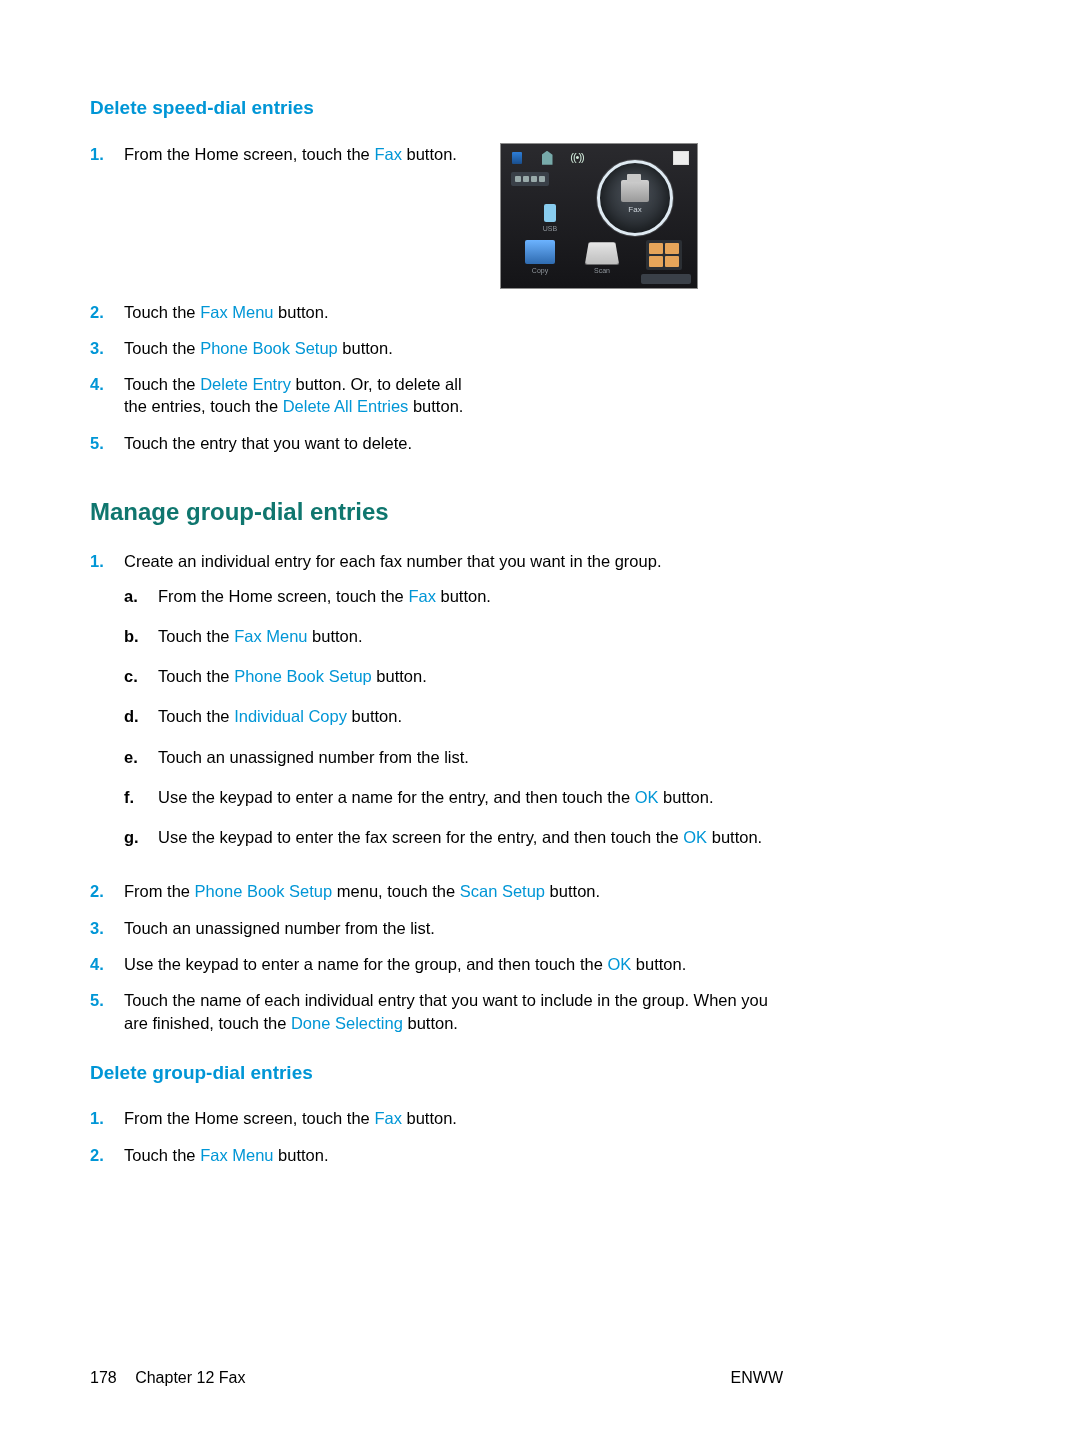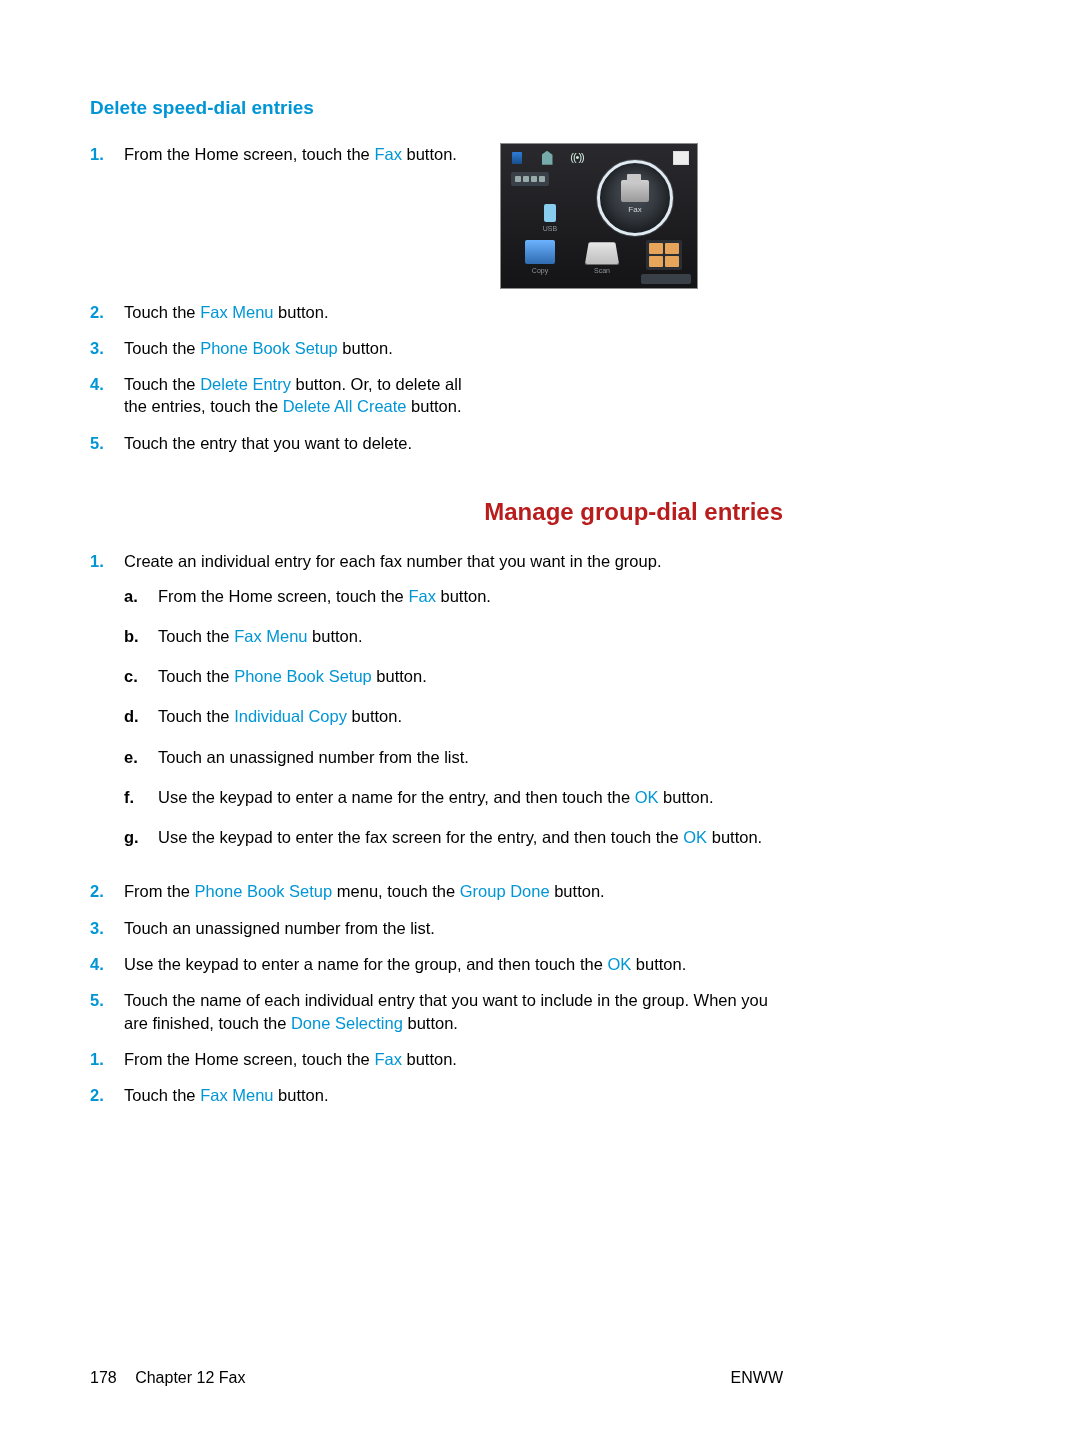--- a/index.html
+++ b/index.html
@@ -24,23 +24,22 @@
   .hp-blue { color: #0096d6; }
   .h-sub {
     font-size: 19px;
     font-weight: bold;
     color: #0096d6;
     margin: 0 0 22px 0;
   }
   .h-section {
     font-size: 24px;
     font-weight: bold;
-    color: #b91c1c;
+    color: #0f766e;
     margin: 42px 0 22px 0;
-    text-align: right;
   }
   .row1 {
     display: flex;
     align-items: flex-start;
     gap: 20px;
     margin-bottom: 12px;
   }
   .left-col { flex: 0 0 390px; }
   .right-col { flex: 0 0 auto; }
   ol.num {
@@ -280,21 +279,21 @@
     </li>
     <li>
       <span class="marker">3.</span>
       <span class="content">
         <span>Touch the </span><span class="hp-blue">Phone Book Setup</span><span> button.</span>
       </span>
     </li>
     <li>
       <span class="marker">4.</span>
       <span class="content">
-        <span>Touch the </span><span class="hp-blue">Delete Entry</span><span> button. Or, to delete all the entries, touch the </span><span class="hp-blue">Delete All Create</span><span> button.</span>
+        <span>Touch the </span><span class="hp-blue">Delete Entry</span><span> button. Or, to delete all the entries, touch the </span><span class="hp-blue">Delete All Entries</span><span> button.</span>
       </span>
     </li>
     <li>
       <span class="marker">5.</span>
       <span class="content">Touch the entry that you want to delete.</span>
     </li>
   </ol>
 
   <div class="h-section">Manage group-dial entries</div>
 
@@ -344,41 +343,42 @@
             <span class="acontent">
               <span>Use the keypad to enter the fax screen for the entry, and then touch the </span><span class="hp-blue">OK</span><span> button.</span>
             </span>
           </li>
         </ol>
       </span>
     </li>
     <li>
       <span class="marker">2.</span>
       <span class="content">
-        <span>From the </span><span class="hp-blue">Phone Book Setup</span><span> menu, touch the </span><span class="hp-blue">Group Done</span><span> button.</span>
+        <span>From the </span><span class="hp-blue">Phone Book Setup</span><span> menu, touch the </span><span class="hp-blue">Scan Setup</span><span> button.</span>
       </span>
     </li>
     <li>
       <span class="marker">3.</span>
       <span class="content">Touch an unassigned number from the list.</span>
     </li>
     <li>
       <span class="marker">4.</span>
       <span class="content">
         <span>Use the keypad to enter a name for the group, and then touch the </span><span class="hp-blue">OK</span><span> button.</span>
       </span>
     </li>
     <li>
       <span class="marker">5.</span>
       <span class="content">
         <span>Touch the name of each individual entry that you want to include in the group. When you are finished, touch the </span><span class="hp-blue">Done Selecting</span><span> button.</span>
       </span>
     </li>
   </ol>
 
+  <div class="h-sub" style="margin-top:26px;">Delete group-dial entries</div>
 
   <ol class="num indent-1">
     <li>
       <span class="marker">1.</span>
       <span class="content">
         <span>From the Home screen, touch the </span><span class="hp-blue">Fax</span><span> button.</span>
       </span>
     </li>
     <li>
       <span class="marker">2.</span>

